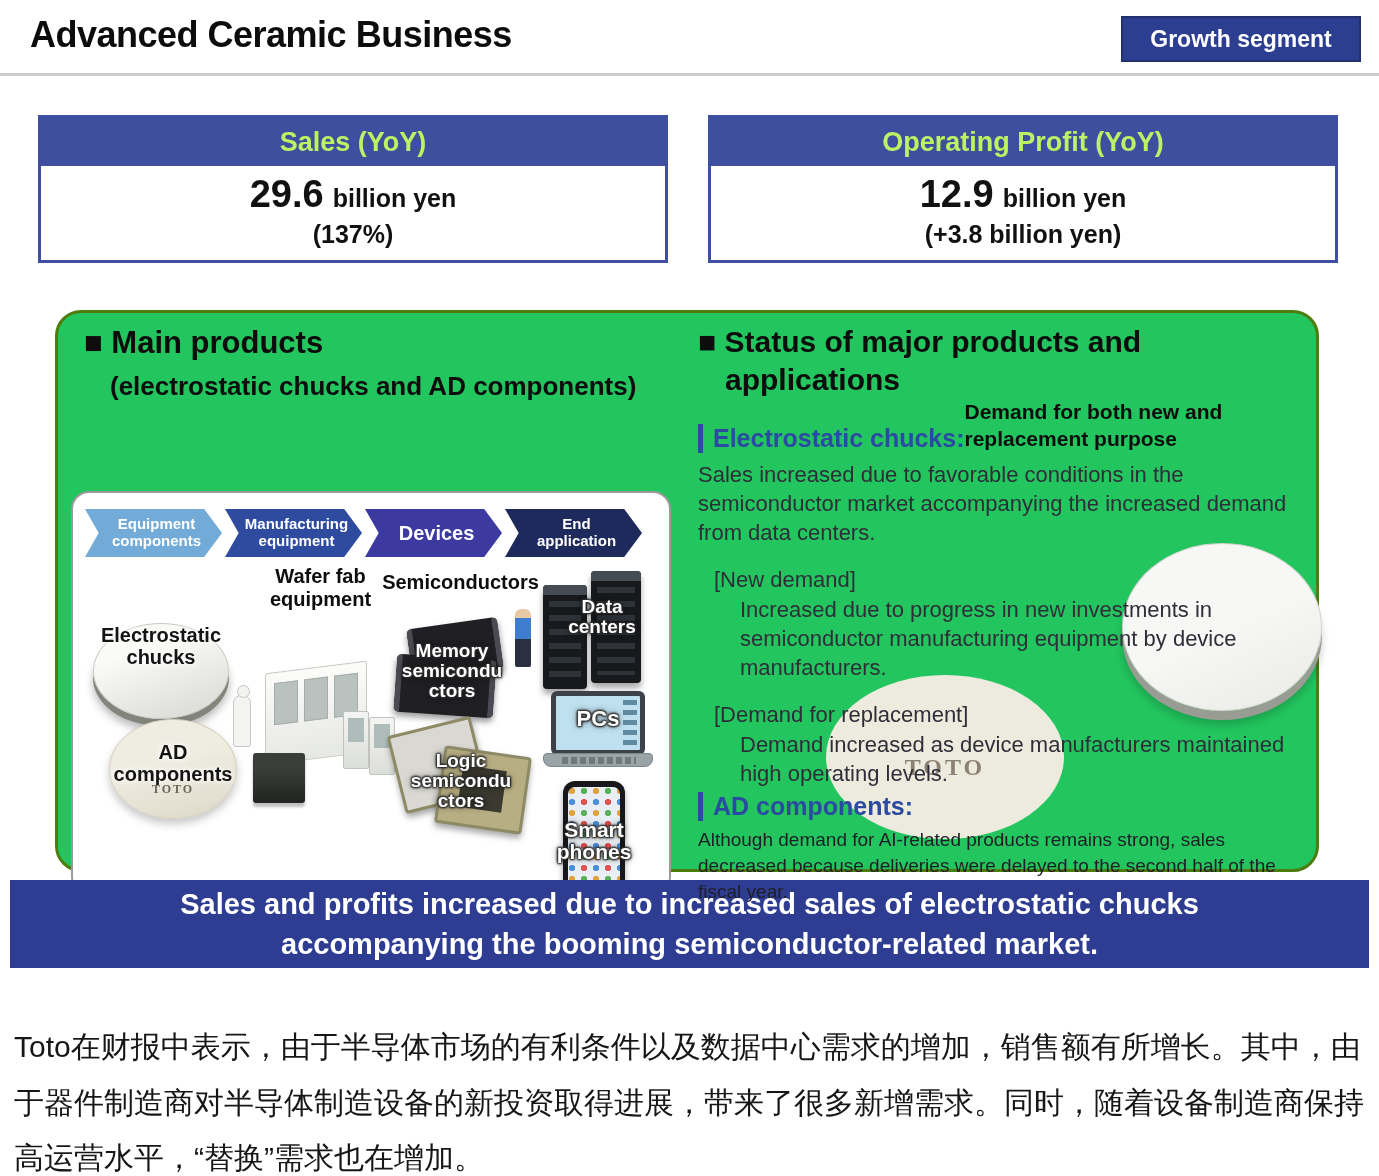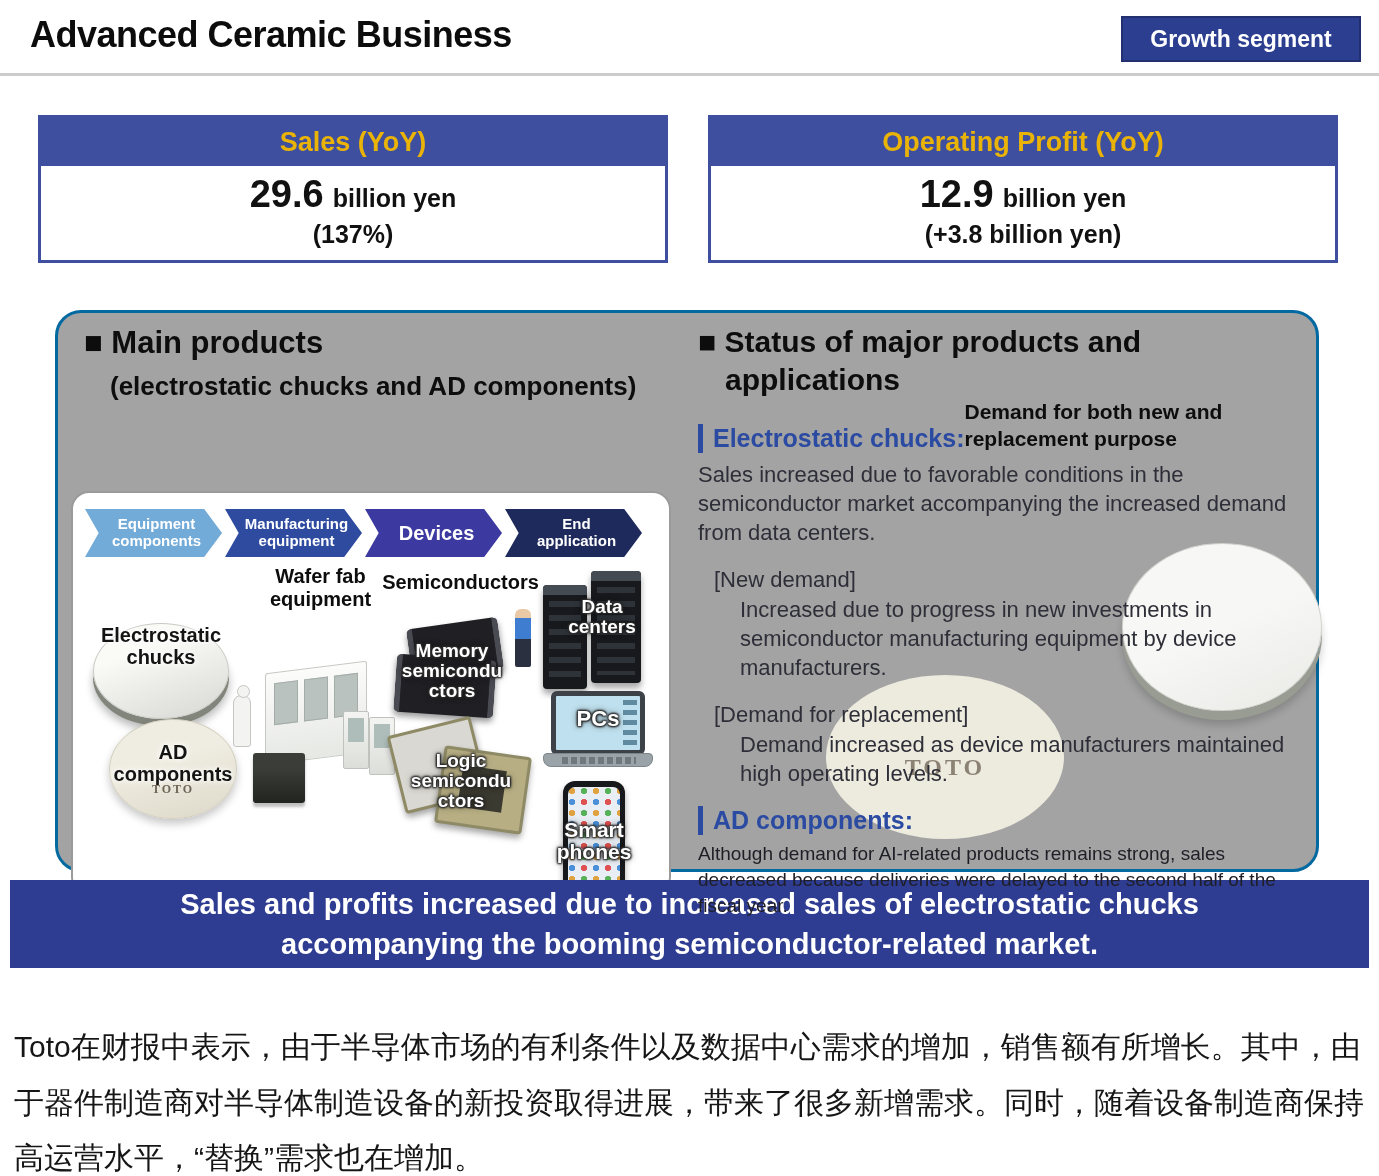--- a/index.html
+++ b/index.html
@@ -13,30 +13,30 @@
 
   
   .title { position:absolute; left:30px; top:14px; font-size:36px; font-weight:bold; color:#0c0c0c; letter-spacing:-0.5px; }
   .badge { position:absolute; right:18px; top:16px; width:240px; height:46px; background:#2c3e90; border:2px solid #22306f;
            color:#fff; font-size:23px; font-weight:bold; display:flex; align-items:center; justify-content:center; }
   .rule { position:absolute; left:0; top:73px; width:1379px; height:3px; background:#cccccc; }
 
   
   .kpi { position:absolute; top:115px; width:630px; height:148px; border:3px solid #3d4f9e; background:#fff; }
   .kpi.left { left:38px; } .kpi.right { left:708px; }
-  .kpi-head { background:#3d4f9e; color:#eab308; height:48px; display:flex; align-items:center; justify-content:center;
+  .kpi-head { background:#3d4f9e; color:#bef264; height:48px; display:flex; align-items:center; justify-content:center;
               font-size:27px; font-weight:bold; }
   .kpi-body { text-align:center; padding-top:5px; line-height:1.25; }
   .kpi-value { font-size:38px; font-weight:bold; }
   .kpi-unit  { font-size:25px; font-weight:bold; margin-left:9px; }
   .kpi-sub   { font-size:25px; font-weight:bold; }
 
   
   .main-box { position:absolute; left:55px; top:310px; width:1264px; height:562px;
-              border:3px solid #0369a1; border-radius:26px; background:#a3a3a3; }
+              border:3px solid #4d7c0f; border-radius:26px; background:#22c55e; }
 
   .mp-heading { position:absolute; left:26px; top:12px; font-size:31px; font-weight:bold; color:#0d0d0d; }
   .mp-sub     { position:absolute; left:52px; top:58px; font-size:26px; font-weight:bold; color:#0d0d0d; }
 
   .diagram { position:absolute; left:13px; top:138px; width:600px; height:404px; background:#fff;
              border:2px solid #9a9a9a; border-radius:18px;margin-top:40px; }
 
   .flow { position:absolute; left:12px; top:16px; display:flex; gap:3px; }
   .chev { width:137px; height:48px; color:#fff; font-weight:bold; font-size:15px; line-height:1.12; text-align:center;
           display:flex; align-items:center; justify-content:center; white-space:pre-line;
@@ -128,21 +128,21 @@
   
   .status-col { position:absolute; left:640px; top:10px; width:616px; height:544px; }
   .status-heading { position:relative; z-index:2; font-size:30px; font-weight:bold; color:#0d0d0d; line-height:1.25;
                     white-space:pre-line; padding-left:27px; text-indent:-27px; }
   .electro-row { position:relative; z-index:2; display:flex; align-items:flex-end; margin-top:0px; }
   .blue-label { border-left:5px solid #2b4aa2; padding-left:10px; color:#2b4aa2; font-weight:bold; font-size:25px; }
   .demand-note { font-size:21px; font-weight:bold; color:#0d0d0d; width:300px; line-height:1.3; }
   .body-text { position:relative; z-index:2; font-size:22px; color:#2e2e38; line-height:1.32; margin-top:7px; width:600px; }
   .bracket-title { position:relative; z-index:2; font-size:22px; color:#2e2e38; margin:20px 0 2px 16px; }
   .indent-body { position:relative; z-index:2; font-size:22px; color:#2e2e38; line-height:1.32; margin-left:42px; width:545px; }
-  .ad-row { position:relative; z-index:2; margin-top:18px; }
+  .ad-row { position:relative; z-index:2; margin-top:4px; }
   .small-text { position:relative; z-index:2; font-size:19px; color:#1e1e26; line-height:1.38; margin-top:6px; width:600px; }
 
   .bg-chuck { position:absolute; right:-8px; top:220px; width:200px; height:168px; border-radius:50%; z-index:1;
               background:linear-gradient(155deg,#f7f7f5 50%,#e9e9e6); border:1px solid #d2d2cd;
               box-shadow:0 9px 0 #999c92, 0 14px 9px rgba(0,0,0,.18); }
   .bg-toto { position:absolute; left:128px; top:352px; width:238px; height:164px; border-radius:50%; z-index:1;
              background:#edeade; display:flex; align-items:center; justify-content:center; }
   .bg-toto span { font-family:"Liberation Serif","DejaVu Serif",serif; font-size:24px; letter-spacing:3px; color:#8b8274; font-weight:bold; margin-top:20px; }
 
   

